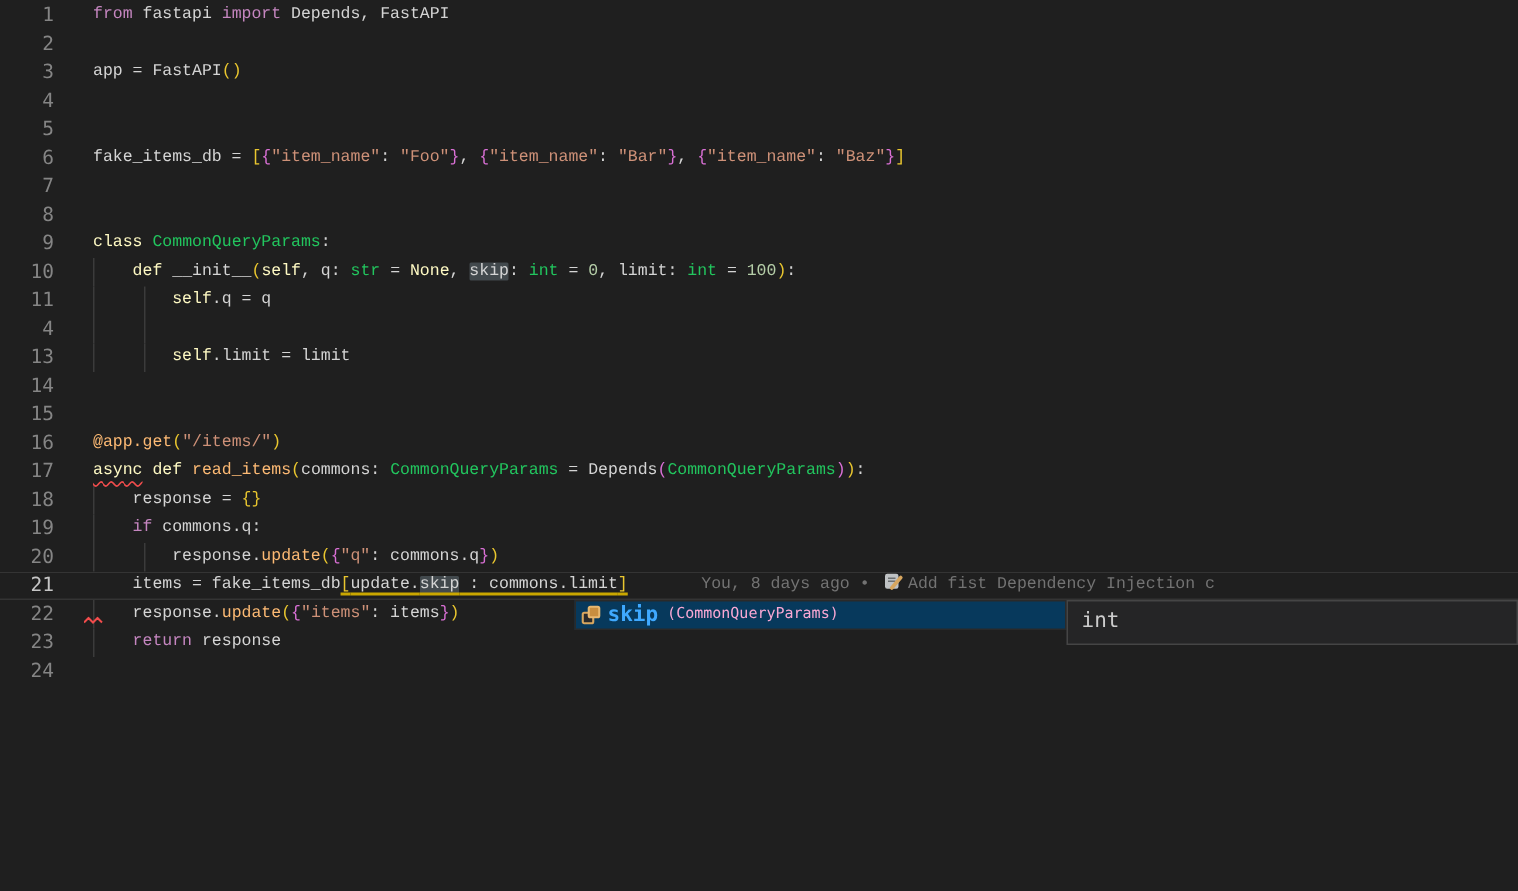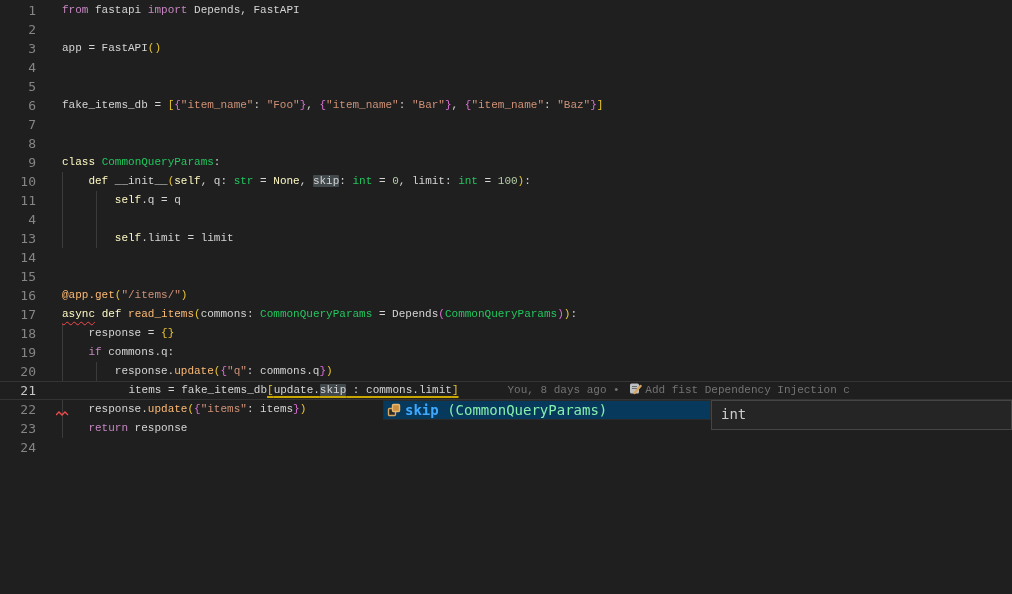--- a/index.html
+++ b/index.html
@@ -3,21 +3,21 @@
 <meta charset="utf-8">
 <style>
   html,body{margin:0;padding:0;}
   body{
     width:1012px;height:594px;overflow:hidden;position:relative;
     background:#1f1f1f;
     font-family:"DejaVu Sans Mono","Liberation Mono",monospace;
   }
   #editor{position:absolute;left:0;top:0;right:0;bottom:0;padding-top:1px;}
   .row{display:flex;height:19px;position:relative;width:1012px;}
-  .row.current{box-shadow:inset 0 1px 0 #343434, inset 0 -1px 0 #343434;gap:40px;}
+  .row.current{box-shadow:inset 0 1px 0 #343434, inset 0 -1px 0 #343434;}
   .num{
     flex:0 0 36px;width:36px;text-align:right;color:#858585;
     font-size:13px;line-height:19px;user-select:none;
   }
   .row.current .num{color:#c6c6c6;}
   .code{
     margin:0;padding:0 0 0 26px;border:0;
     font-family:Liberation Mono, monospace;
     font-size:11px;line-height:19px;color:#d4d4d4;white-space:pre;
     position:relative;z-index:1;
@@ -42,21 +42,21 @@
   .blame svg{vertical-align:-2px;margin:0 3px;}
   .errwave{position:absolute;left:56px;top:11px;z-index:2;}
   
   .suggest{
     position:absolute;left:383px;top:400px;width:328px;height:20px;z-index:10;
     background:#07395c;border:1px solid #2a2a2a;box-sizing:border-box;
     display:flex;align-items:center;overflow:hidden;
   }
   .s-icon{display:flex;margin:0 4px 0 3px;flex:0 0 auto;}
   .s-label{color:#3fa9ff;font-weight:bold;font-size:14px;line-height:18px;}
-  .s-detail{color:#86efac;font-size:14px;line-height:18px;white-space:pre;}
+  .s-detail{color:#f9a8d4;font-size:10px;line-height:18px;white-space:pre;}
   .docs{
     position:absolute;left:711px;top:400px;width:301px;height:30px;z-index:10;
     background:#252526;border:1px solid #454545;box-sizing:border-box;
     color:#cccccc;font-size:14px;line-height:19px;padding:4px 0 0 9px;overflow:hidden;
   }
 </style>
 </head>
 <body>
 
 <div id="editor">

